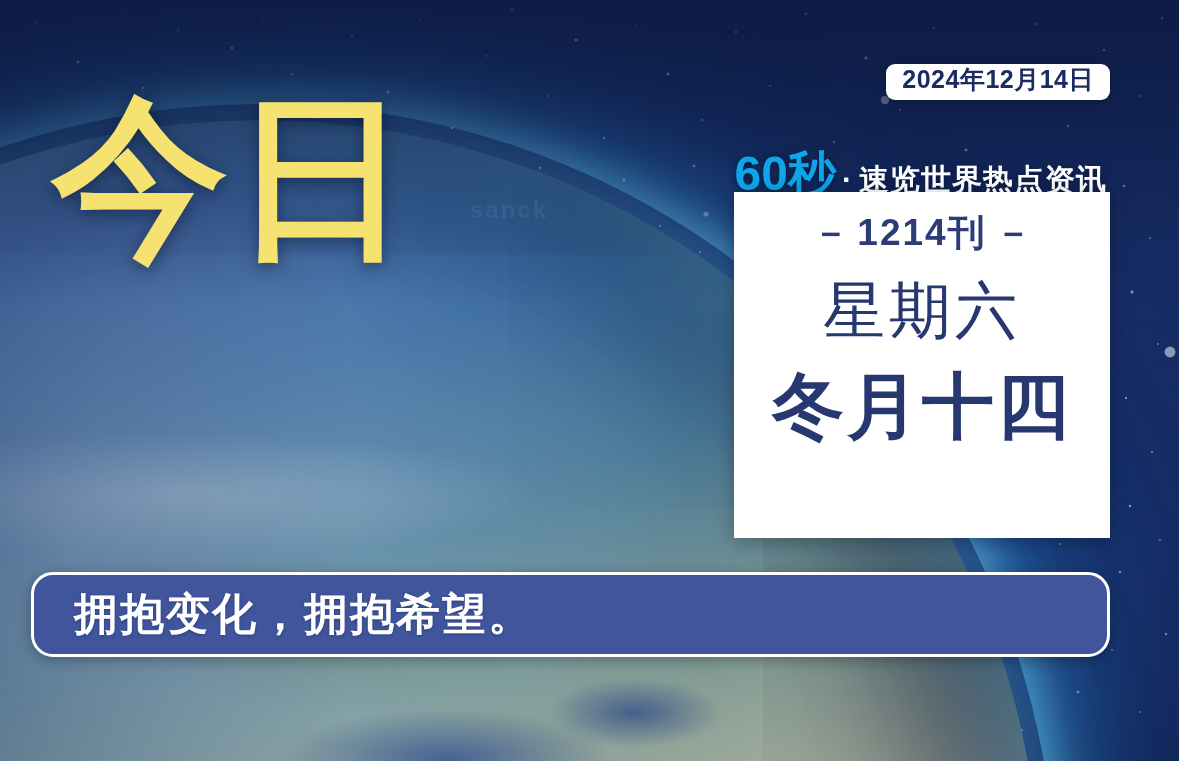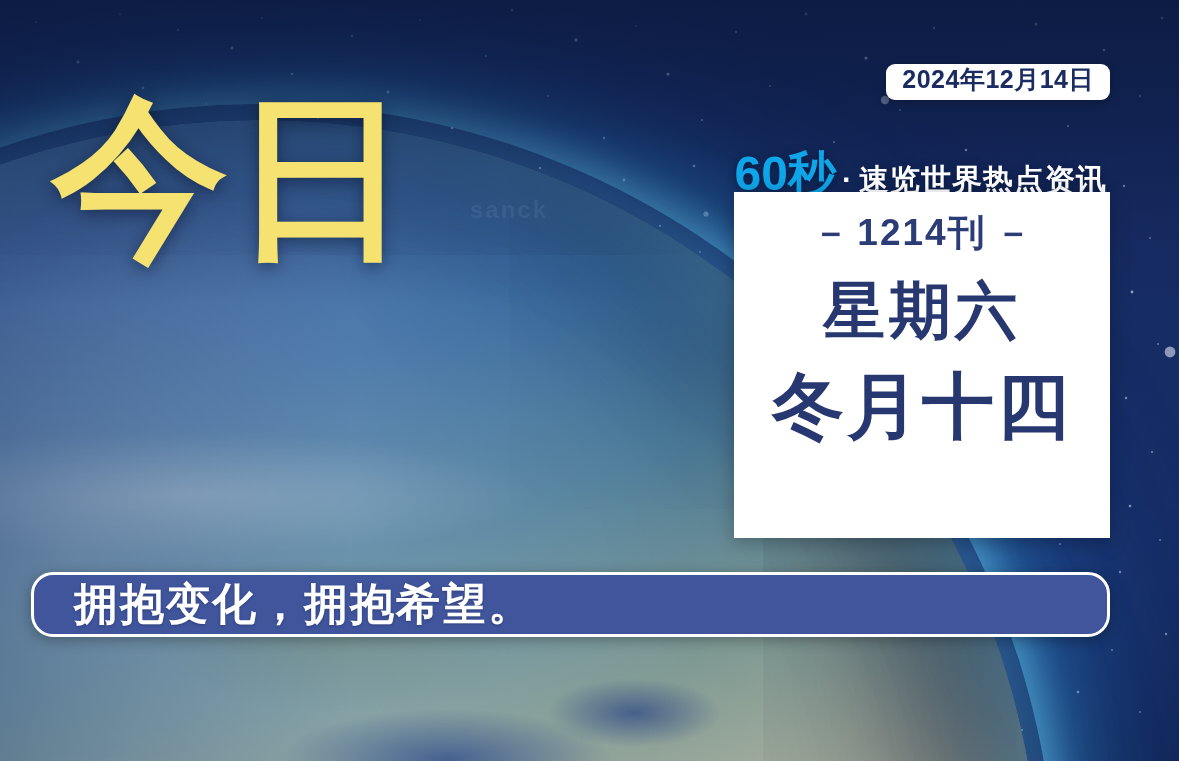--- a/index.html
+++ b/index.html
@@ -200,41 +200,41 @@
     font-size: 37px;
     font-weight: 700;
     letter-spacing: 2px;
     color: #2b3c77;
     white-space: nowrap;
   }
   .issue .dash { letter-spacing: 0; padding: 0 8px; }
   .weekday {
     margin-top: 22px;
     font-size: 62px;
-    font-weight: 700;
+    font-weight: 400;
     letter-spacing: 4px;
     color: #27376f;
     line-height: 1;
   }
   .lunar {
     margin-top: 28px;
     font-size: 72px;
     font-weight: 700;
     letter-spacing: 3px;
     color: #27376f;
     line-height: 1;
   }
 
   
   .banner {
     position: absolute;
     left: 31px;
     top: 572px;
     width: 1079px;
-    height: 65px;
+    height: 85px;
     box-sizing: border-box;
     background: #41559d;
     border: 3px solid #ffffff;
     border-radius: 22px;
     display: flex;
     align-items: center;
     box-shadow: 0 3px 14px rgba(0,0,0,0.30);
   }
   .banner-text {
     color: #ffffff;

